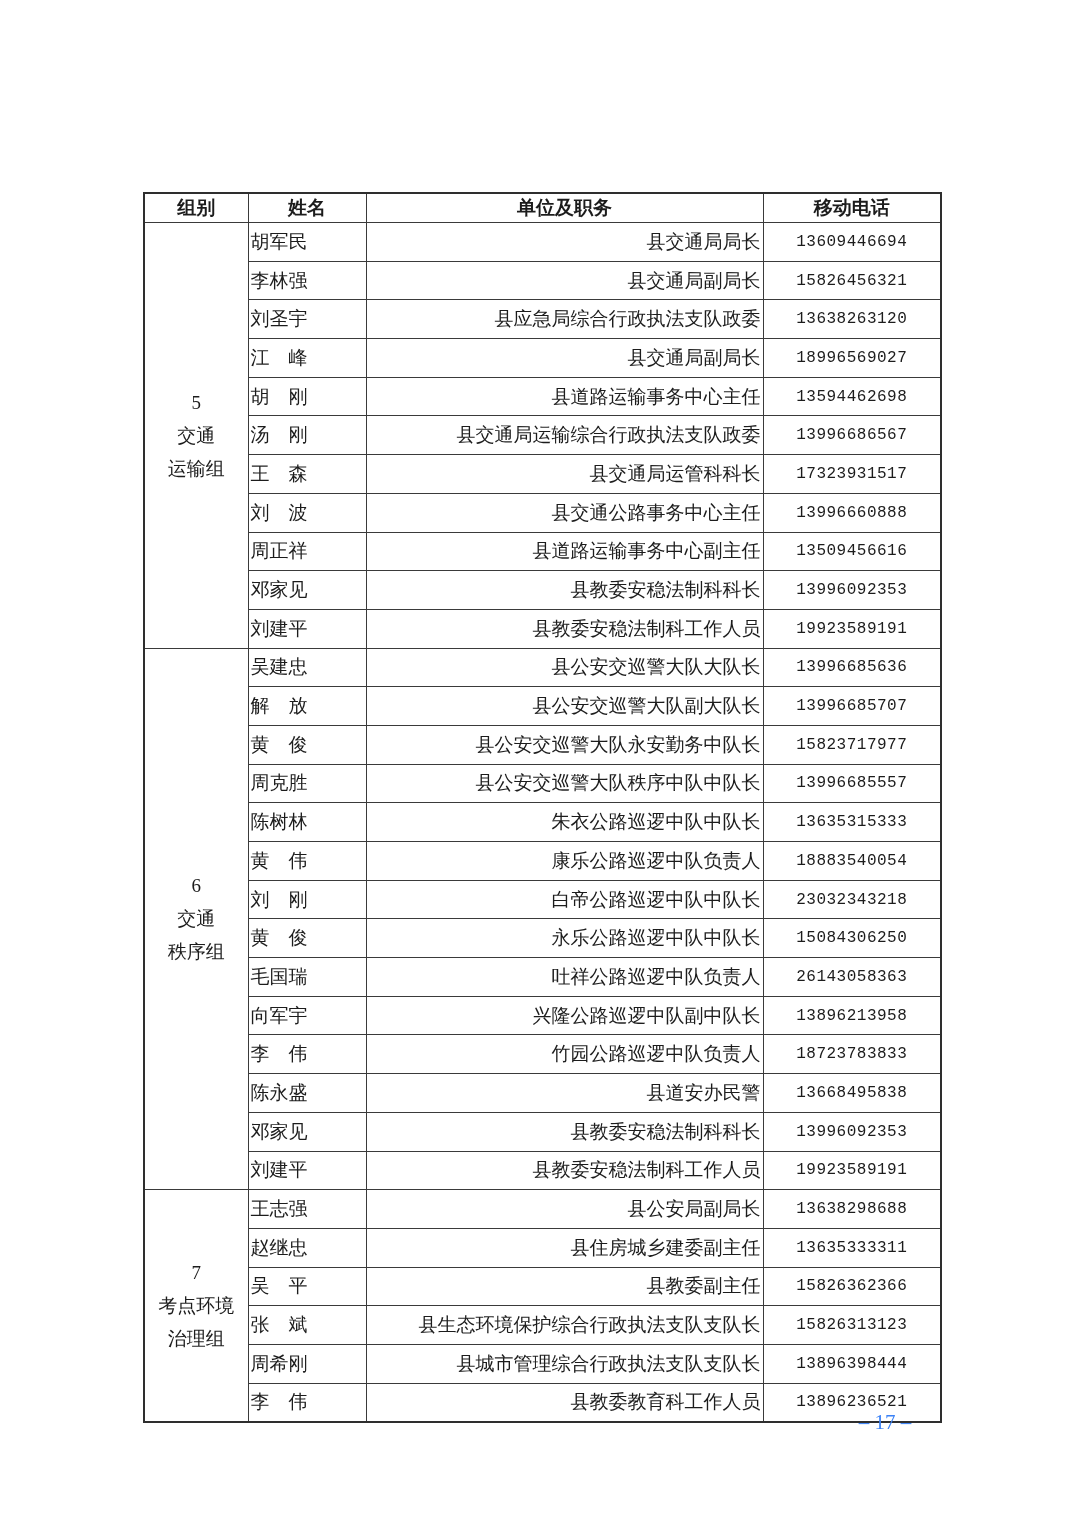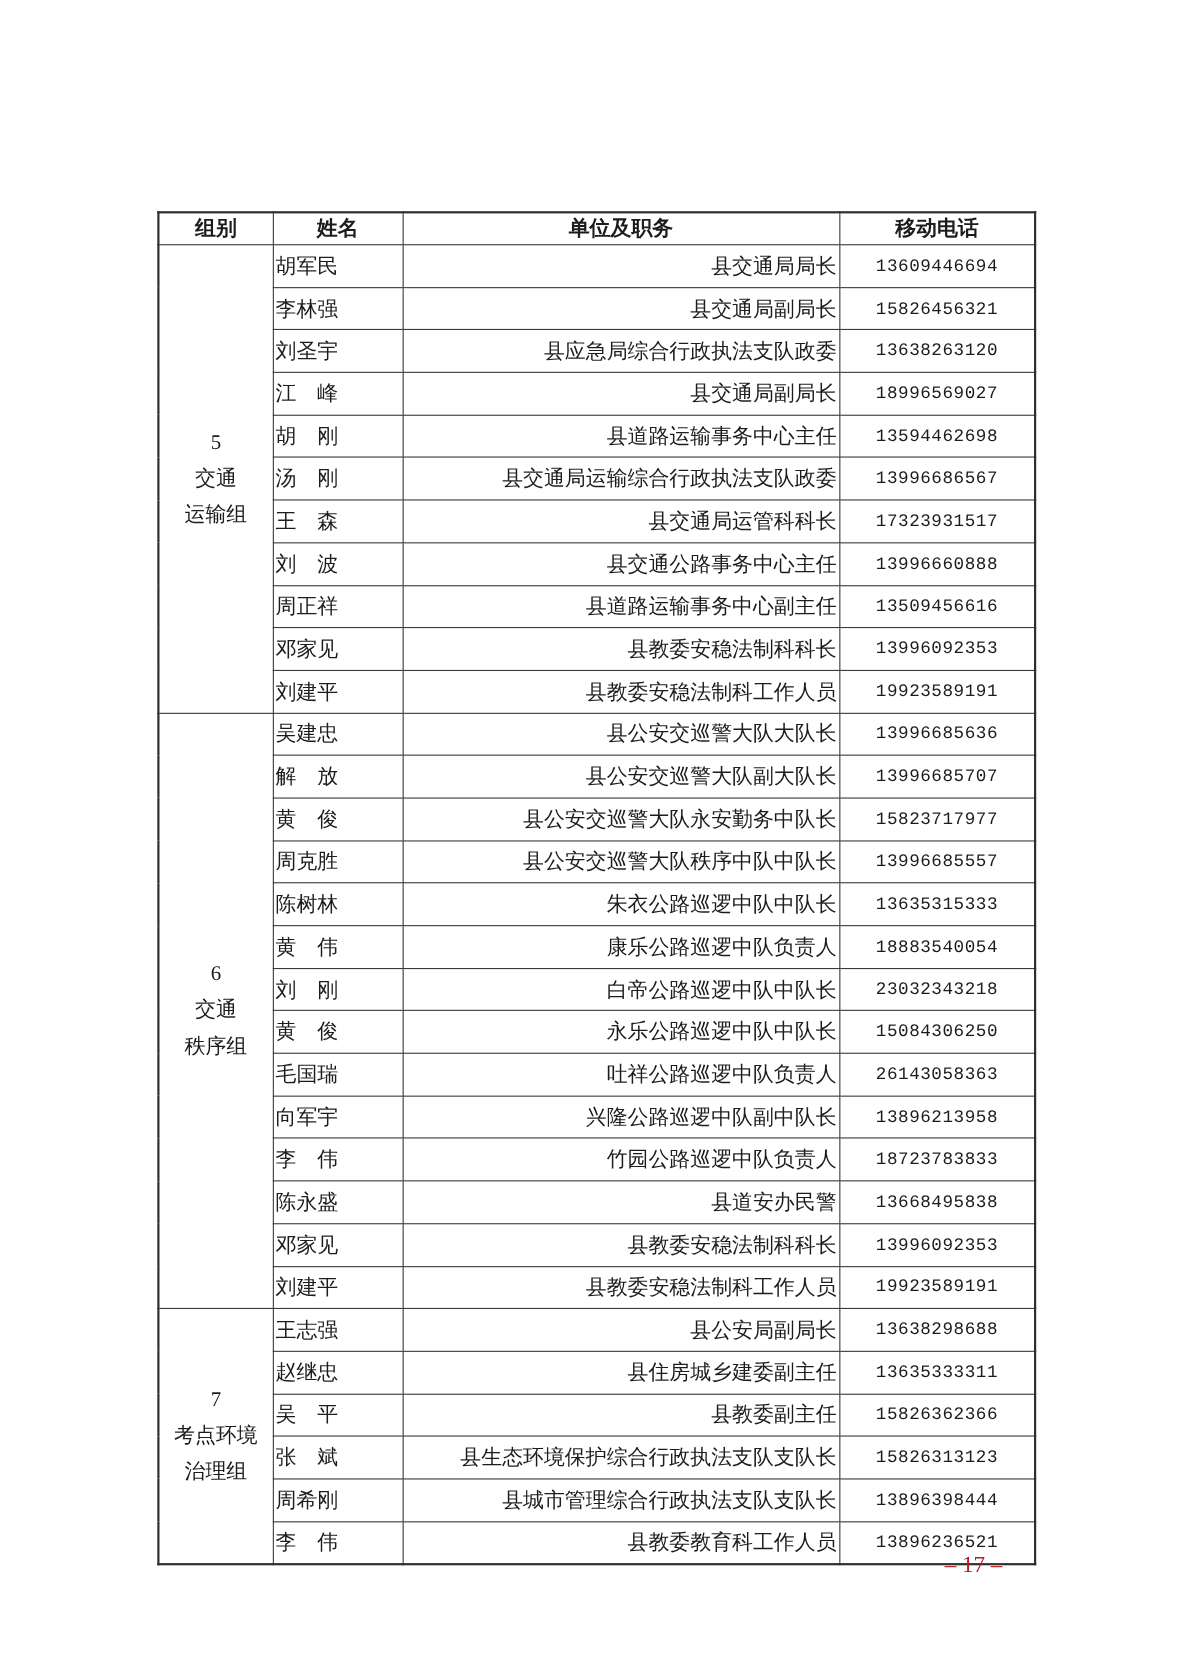--- a/index.html
+++ b/index.html
@@ -59,21 +59,21 @@
     letter-spacing: 0.5px;
   }
   .page-number {
     position: absolute;
     top: 1410px;
     left: 830px;
     width: 110px;
     text-align: center;
     font-size: 21px;
     font-family: "Liberation Serif", serif;
-    color: #b91c1c;
+    color: #3b82f6;
   }
 </style>
 </head>
 <body>
 
 <div class="page">
   <table class="contact-table">
     <colgroup>
       <col style="width:104px">
       <col style="width:118px">

